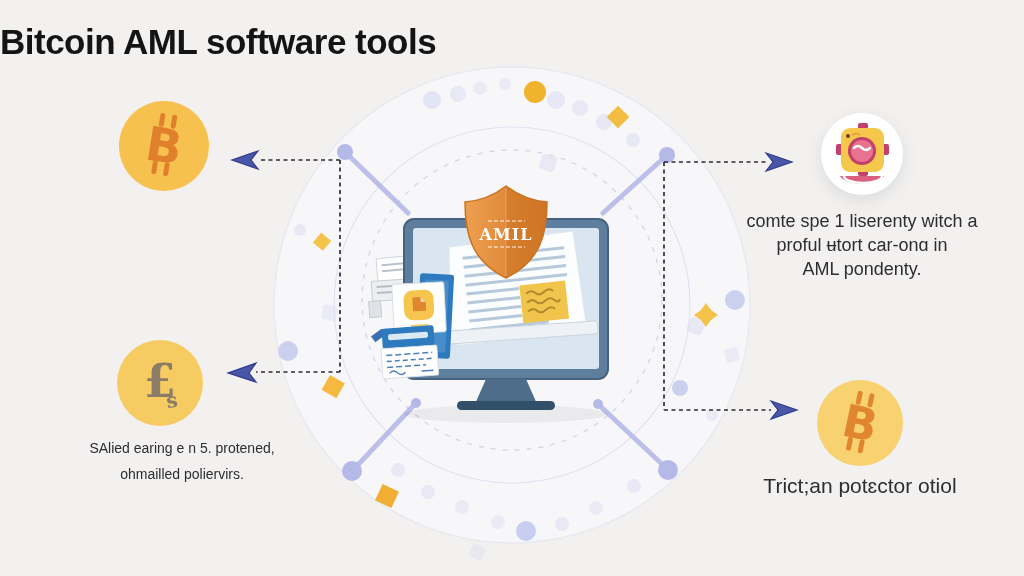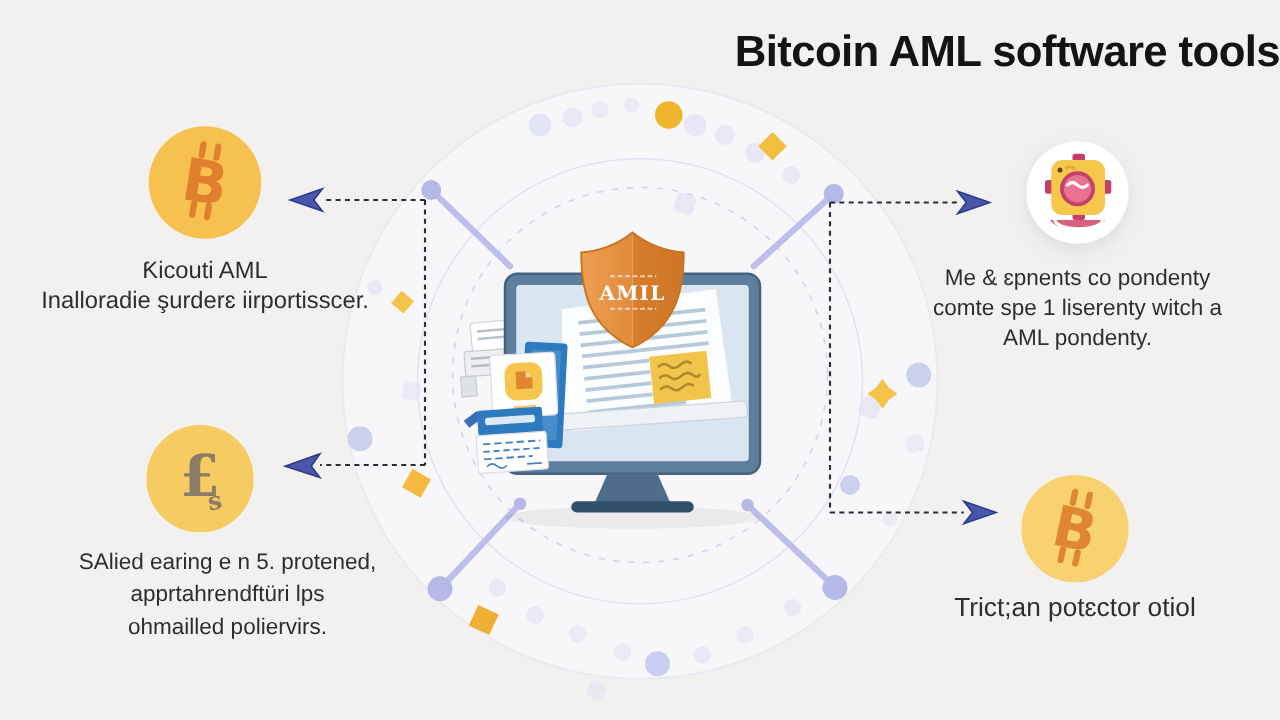--- a/index.html
+++ b/index.html
@@ -4,33 +4,33 @@
 <style>
   html,body{margin:0;padding:0;background:#ffffff;}
   .canvas{
     position:relative;width:1024px;height:576px;overflow:hidden;
     background:#f2f1ef;
     font-family:"Liberation Sans", sans-serif;
   }
   .deco{position:absolute;inset:0;width:1024px;height:576px;}
   .title{
     position:absolute;top:22px;left:0;width:100%;margin:0;
-    text-align:right;font-size:35px;font-weight:800;color:#141414;
+    text-align:left;font-size:35px;font-weight:800;color:#141414;
     letter-spacing:-0.5px;
   }
   .feature{
     position:absolute;display:flex;flex-direction:column;align-items:center;
     text-align:center;
   }
   .feature .lines{color:#2d2d32;}
   .feature .lines div{white-space:nowrap;}
   .f-tl{left:8px;top:100px;width:312px;}
   .f-tl .lines{font-size:19px;line-height:24px;margin-top:8px;}
   .f-bl{left:8px;top:340px;width:304px;}
-  .f-bl .lines{font-size:18px;line-height:26px;margin-top:5px;margin-left:44px;}
+  .f-bl .lines{font-size:14px;line-height:26px;margin-top:5px;margin-left:44px;}
   .f-tr{left:712px;top:113px;width:300px;}
   .f-tr .lines{font-size:18px;line-height:24px;margin-top:10px;}
   .f-br{left:702px;top:380px;width:316px;}
   .f-br .lines{font-size:21px;line-height:26px;margin-top:3px;}
   .icon-wrap{display:block;}
   .white-coin{filter:drop-shadow(0 5px 8px rgba(40,40,80,0.10));}
 </style>
 </head>
 <body>
 
@@ -203,37 +203,32 @@
         <circle cx="46" cy="46" r="45" fill="#f6c14e"></circle>
         <g transform="rotate(9 46 46)">
           <text x="46" y="62" text-anchor="middle" font-size="47" font-weight="bold" font-family="'DejaVu Sans', sans-serif" fill="#e0802c">B</text>
           <line x1="40" y1="16" x2="40" y2="25" stroke="#e0802c" stroke-width="5" stroke-linecap="round"></line>
           <line x1="52" y1="16" x2="52" y2="25" stroke="#e0802c" stroke-width="5" stroke-linecap="round"></line>
           <line x1="40" y1="64" x2="40" y2="73" stroke="#e0802c" stroke-width="5" stroke-linecap="round"></line>
           <line x1="52" y1="64" x2="52" y2="73" stroke="#e0802c" stroke-width="5" stroke-linecap="round"></line>
         </g>
       </svg>
     </span>
-    <div class="lines">
-      <div>Ƙicouti AML</div>
-      <div>Inalloradie şurderɛ iirportisscer.</div>
-    </div>
   </div>
 
   <div class="feature f-bl">
     <span class="icon-wrap">
       <svg width="86" height="86" viewBox="0 0 86 86">
         <circle cx="43" cy="43" r="43" fill="#f6cb62"></circle>
         <text x="43" y="57" text-anchor="middle" font-size="46" font-weight="bold" font-family="'DejaVu Serif', serif" fill="#8b7c68">£</text>
         <text x="50" y="68" font-size="20" font-weight="bold" font-family="'DejaVu Serif', serif" fill="#8b7c68" transform="rotate(-10 52 66)">s</text>
       </svg>
     </span>
     <div class="lines">
       <div>SAlied earing e n 5. protened,</div>
-      <div>apprtahrendftüri lps</div>
       <div>ohmailled poliervirs.</div>
     </div>
   </div>
 
   <div class="feature f-tr">
     <span class="icon-wrap white-coin">
       <svg width="82" height="82" viewBox="0 0 82 82">
         <circle cx="41" cy="41" r="41" fill="#ffffff"></circle>
         <rect x="37" y="10" width="10" height="8" rx="2" fill="#c2406a"></rect>
         <rect x="15" y="31" width="8" height="11" rx="2" fill="#c2406a"></rect>
@@ -243,22 +238,22 @@
         <circle cx="27" cy="23" r="2" fill="#6b3a20"></circle>
         <path d="M31,22 q4,-3 8,0" stroke="#e8a33c" stroke-width="2" fill="none"></path>
         <circle cx="41" cy="38" r="14" fill="#c2406a"></circle>
         <circle cx="41" cy="38" r="11" fill="#e8728f"></circle>
         <path d="M33,35 q4,-4 8,0 t8,0" stroke="#ffffff" stroke-width="2.5" fill="none" stroke-linecap="round"></path>
         <path d="M19,63 a23,11 0 0 0 44,0 Z" fill="#d9607f"></path>
         <path d="M23,63 a19,7 0 0 0 38,0" stroke="#ffffff" stroke-width="2.5" fill="none"></path>
       </svg>
     </span>
     <div class="lines">
-      <div>Me &amp; ɛpnents co pondenty</div>
       <div>comte spe 1 liserenty witch a</div>
+      <div>proful ʉtort car-onɑ in</div>
       <div>AML pondenty.</div>
     </div>
   </div>
 
   <div class="feature f-br">
     <span class="icon-wrap">
       <svg width="86" height="86" viewBox="0 0 86 86">
         <circle cx="43" cy="43" r="43" fill="#f8d171"></circle>
         <g transform="rotate(12 43 43)">
           <text x="43" y="59" text-anchor="middle" font-size="45" font-weight="bold" font-family="'DejaVu Sans', sans-serif" fill="#e0862e">B</text>

